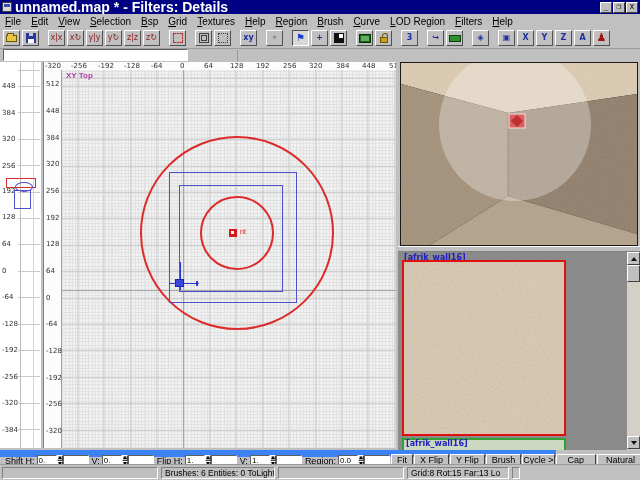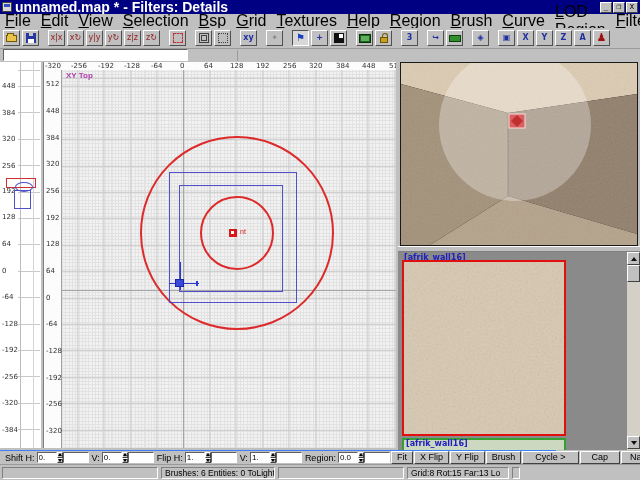--- a/index.html
+++ b/index.html
@@ -14,21 +14,21 @@
     margin-right:3px; position:relative; }
   .title-icon::before { content:""; position:absolute; left:1px; top:1px; width:6px; height:3px; background:#3050c0; }
   .titlebar .ttl { color:#fff; font-size:14px; font-weight:bold; flex:1;
     white-space:nowrap; overflow:hidden; }
   .wbtn { width:12px; height:11px; background:#c0c0c0; border:1px solid;
     border-color:#ffffff #404040 #404040 #ffffff; font-size:8px; line-height:8px;
     text-align:center; color:#000; margin-left:1px; font-family:"DejaVu Sans Mono",monospace; }
 
   
   .menubar { position:absolute; left:0; top:14px; width:640px; height:14px;
-    background:#c0c0c0; display:flex; align-items:center; font-size:16px; }
+    background:#c0c0c0; display:flex; align-items:center; font-size:10px; }
   .menubar .mi { padding:0 5px; color:#000; }
   .menubar .mi::first-letter { text-decoration:underline; }
 
   
   .toolbar { position:absolute; left:0; top:28px; width:640px; height:21px;
     background:#c0c0c0; display:flex; align-items:center; padding-left:3px;
     border-bottom:1px solid #9a9a9a; }
   .tbtn { width:17px; height:16px; background:#c0c0c0; border:1px solid;
     border-color:#ffffff #505050 #505050 #ffffff; display:flex; align-items:center;
     justify-content:center; font-size:8px; line-height:8px; margin-right:2px;
@@ -125,21 +125,21 @@
   .scrollbar { position:absolute; left:229px; top:0; width:13px; height:198px; background:#d4d0c8; }
   .sbtn { position:absolute; left:0; width:13px; height:13px; background:#c0c0c0; border:1px solid;
     border-color:#ffffff #404040 #404040 #ffffff; display:flex; align-items:center; justify-content:center; }
   .sthumb { position:absolute; left:0; top:13px; width:13px; height:17px; background:#c0c0c0;
     border:1px solid; border-color:#ffffff #404040 #404040 #ffffff; }
   .tri-up { width:0; height:0; border-left:3px solid transparent; border-right:3px solid transparent; border-bottom:4px solid #101010; }
   .tri-dn { width:0; height:0; border-left:3px solid transparent; border-right:3px solid transparent; border-top:4px solid #101010; }
 
   
   .textoolbar { position:absolute; left:0; top:450px; width:556px; height:14px; background:#c0c0c0;
-    border-top:1px solid #3b82f6; display:flex; align-items:center; font-size:9px; padding-left:2px; }
+    border-top:7px solid #3b82f6; display:flex; align-items:center; font-size:9px; padding-left:2px; }
   .textoolbar .lab { margin:0 2px 0 3px; white-space:nowrap; }
   .numin { width:20px; height:11px; border:1px solid; border-color:#606060 #ffffff #ffffff #606060;
     background:#fff; font-size:8px; padding:0 1px; }
   .numin.wide { width:26px; }
   .spin { display:flex; flex-direction:column; width:9px; height:11px; }
   .spin .sb { flex:1; background:#c0c0c0; border:1px solid; border-color:#ffffff #404040 #404040 #ffffff;
     display:flex; align-items:center; justify-content:center; }
   .spin .t-up { width:0;height:0;border-left:2px solid transparent;border-right:2px solid transparent;border-bottom:3px solid #000; }
   .spin .t-dn { width:0;height:0;border-left:2px solid transparent;border-right:2px solid transparent;border-top:3px solid #000; }
   .fbtn { height:13px; padding:0 5px; background:#c0c0c0; border:1px solid;
@@ -429,21 +429,21 @@
           <span class="t-dn"></span>
         </span>
       </span>
     <input class="numin wide" style="">
     <span class="tsep"></span>
     <span class="fbtn">Fit</span>
     <span class="fbtn">X Flip</span>
     <span class="fbtn">Y Flip</span>
     <span class="fbtn">Brush</span>
     <span class="tsep"></span>
-    <span class="fbtn" style="padding:0 12px">Cycle &gt;</span>
+    <span class="fbtn" style="padding:0 0">Cycle &gt;</span>
     <span class="fbtn" style="padding:0 11px">Cap</span>
     <span class="fbtn" style="padding:0 8px">Natural</span>
 
   </div>
 
   <div class="statusbar">
     <span class="spanel" style="width:156px"></span>
     <span class="spanel" style="width:114px">Brushes: 6 Entities: 0 ToLight: 0</span>
     <span class="spanel" style="width:126px"></span>
     <span class="spanel" style="width:102px">Grid:8 Rot:15 Far:13 Lo</span>

